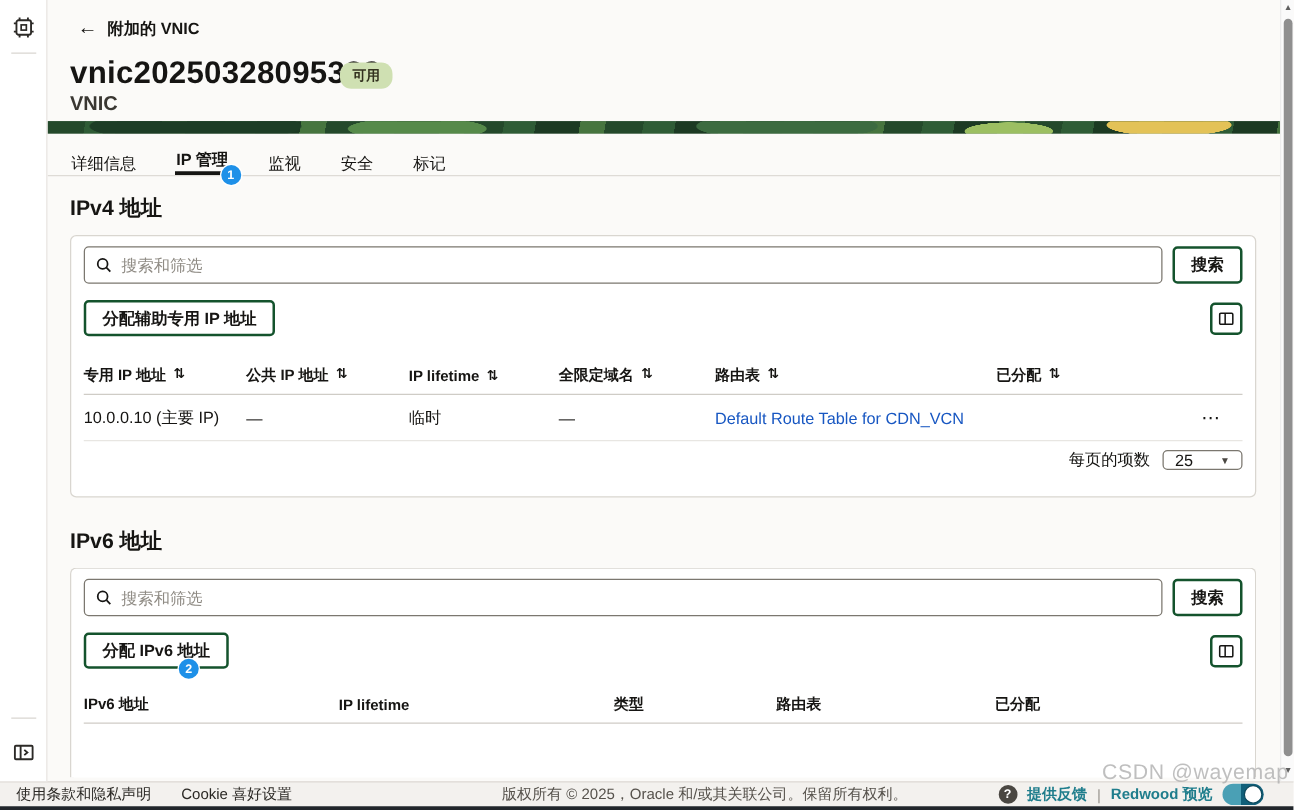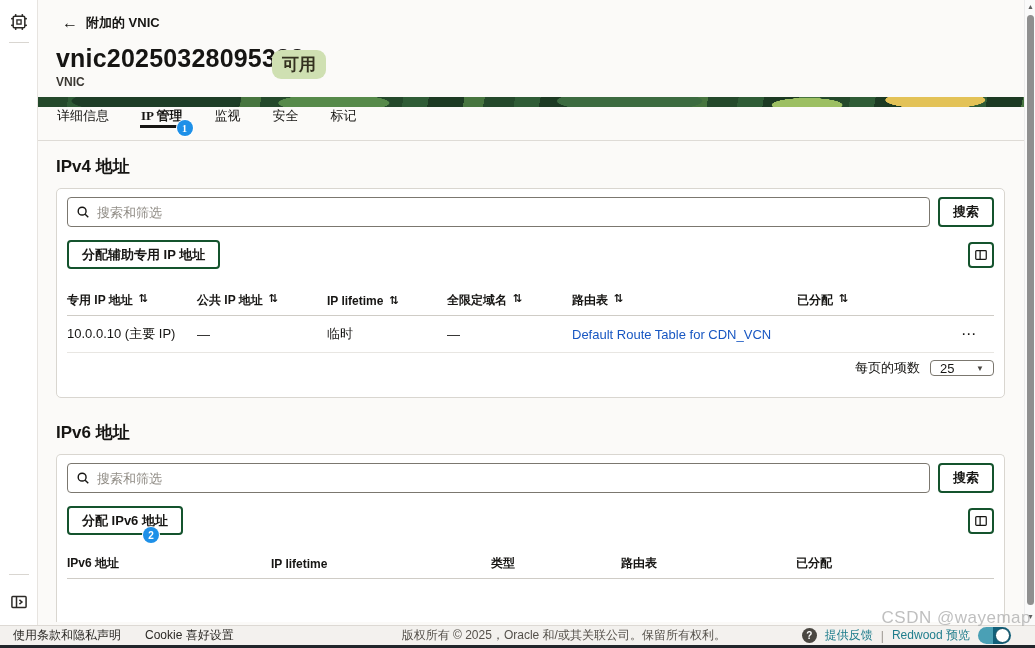--- a/index.html
+++ b/index.html
@@ -11,37 +11,37 @@
   .rail { position:absolute; left:0; top:0; width:38px; height:625px; background:#fff; border-right:1px solid #e7e4e0; z-index:3; }
   .rail-icon { position:absolute; left:9px; width:20px; height:20px; color:#2c2a27; cursor:pointer; }
   .rail-divider { position:absolute; left:9px; width:20px; border-top:1px solid #d9d6d1; }
 
   
   .main { position:absolute; left:38px; top:0; width:986px; height:625px; }
   .back-row { position:absolute; left:24px; top:14px; display:flex; align-items:center; gap:8px; cursor:pointer; }
   .back-arrow { font-size:16px; line-height:1; color:#161513; }
   .back-label { font-size:13px; font-weight:bold; color:#161513; }
   .page-title { position:absolute; left:18px; top:44px; font-size:25px; font-weight:bold; letter-spacing:.2px; }
-  .status-badge { position:absolute; left:234px; top:50px; background:#cfe0b2; color:#33311f; font-size:17px; font-weight:bold; padding:3px 10px; border-radius:9px; }
-  .page-subtitle { position:absolute; left:18px; top:75px; font-size:12px; font-weight:bold; color:#3a3732; }
+  .status-badge { position:absolute; left:234px; top:50px; background:#cfe0b2; color:#33311f; font-size:11px; font-weight:bold; padding:3px 10px; border-radius:9px; }
+  .page-subtitle { position:absolute; left:18px; top:75px; font-size:16px; font-weight:bold; color:#3a3732; }
 
   
   .banner { position:absolute; left:0; top:97px; width:986px; height:10px;
     background-color:#2a4f31;
     background-image:
       radial-gradient(ellipse 90px 16px at 91% 30%, #e3c257 0 55%, transparent 56%),
       radial-gradient(ellipse 70px 14px at 78% 80%, #9cbf62 0 50%, transparent 51%),
       radial-gradient(ellipse 120px 18px at 60% 40%, #3c6b40 0 60%, transparent 61%),
       radial-gradient(ellipse 100px 16px at 30% 60%, #568a4a 0 55%, transparent 56%),
       radial-gradient(ellipse 140px 20px at 12% 40%, #1d3d26 0 60%, transparent 61%),
       repeating-linear-gradient(100deg, #24492b 0 30px, #2f5c36 30px 55px, #1c3a23 55px 90px, #47753f 90px 110px);
   }
 
   
-  .tabbar { position:absolute; left:0; top:107px; width:986px; height:34px; border-bottom:1px solid #dedbd6; display:flex; align-items:flex-start; padding-left:18px; gap:30px; background:#fbfaf8;font-family:Liberation Serif, serif; }
+  .tabbar { position:absolute; left:0; top:107px; width:986px; height:34px; border-bottom:1px solid #dedbd6; display:flex; align-items:flex-end; padding-left:18px; gap:30px; background:#fbfaf8; }
   .tab { position:relative; display:flex; align-items:center; font-size:13px; color:#161513; cursor:pointer; padding:0 1px; }
   .tab.active { font-weight:bold; border-bottom:3px solid #161513; }
   .annot { position:absolute; width:16px; height:16px; background:#1e90e8; color:#fff; border-radius:50%; font-size:10px; font-weight:bold; display:flex; align-items:center; justify-content:center; box-shadow:0 0 0 1px #fff; z-index:5; }
   .annot-tab { right:-9px; bottom:-11px; }
 
   
   .section-heading { position:absolute; left:18px; font-size:17px; font-weight:bold; }
   .h-ipv4 { top:155px; }
   .h-ipv6 { top:421px; }
 
@@ -79,21 +79,21 @@
   .sb-arrow { position:absolute; left:0; width:11px; height:12px; display:flex; align-items:center; justify-content:center; font-size:7px; color:#5f5f5f; cursor:pointer; }
   .sb-thumb { position:absolute; left:2px; top:15px; width:7px; height:590px; background:#8f8f8f; border-radius:4px; cursor:pointer; }
 
   
   .footer { position:absolute; left:0; top:625px; width:1035px; height:20px; background:#f3f1ee; border-top:1px solid #ddd9d4; display:flex; align-items:center; font-size:12px; z-index:2; }
   .footer-left { display:flex; gap:24px; margin-left:13px; }
   .footer-link { color:#2b2925; cursor:pointer; }
   .footer-copy { margin-left:168px; color:#55514b; }
   .footer-right { margin-left:auto; margin-right:24px; display:flex; align-items:center; gap:8px; }
   .help-circle { width:15px; height:15px; border-radius:50%; background:#4a4742; color:#fff; font-size:10px; font-weight:bold; display:flex; align-items:center; justify-content:center; cursor:pointer; }
-  .teal-link { color:#1f7d8c; font-weight:normal; font-size:12px; cursor:pointer; }
+  .teal-link { color:#1f7d8c; font-weight:bold; font-size:12px; cursor:pointer; }
   .pipe { color:#9a968f; }
   .toggle { position:relative; width:33px; height:17px; border-radius:9px; background:linear-gradient(90deg,#4aa0b5 0 45%,#11607a 45%); cursor:pointer; }
   .toggle .knob { position:absolute; right:1px; top:1px; width:15px; height:15px; border-radius:50%; background:#fff; border:1px solid #0d4a5e; }
   .bottom-strip { position:absolute; left:0; top:645px; width:1035px; height:3px; background:#21262b; z-index:6; }
 
   .watermark { position:absolute; right:4px; top:608px; font-size:17px; color:rgba(175,175,175,.8); z-index:7; pointer-events:none; letter-spacing:.5px; }
 
   svg { display:block; }
 </style>
 </head>

